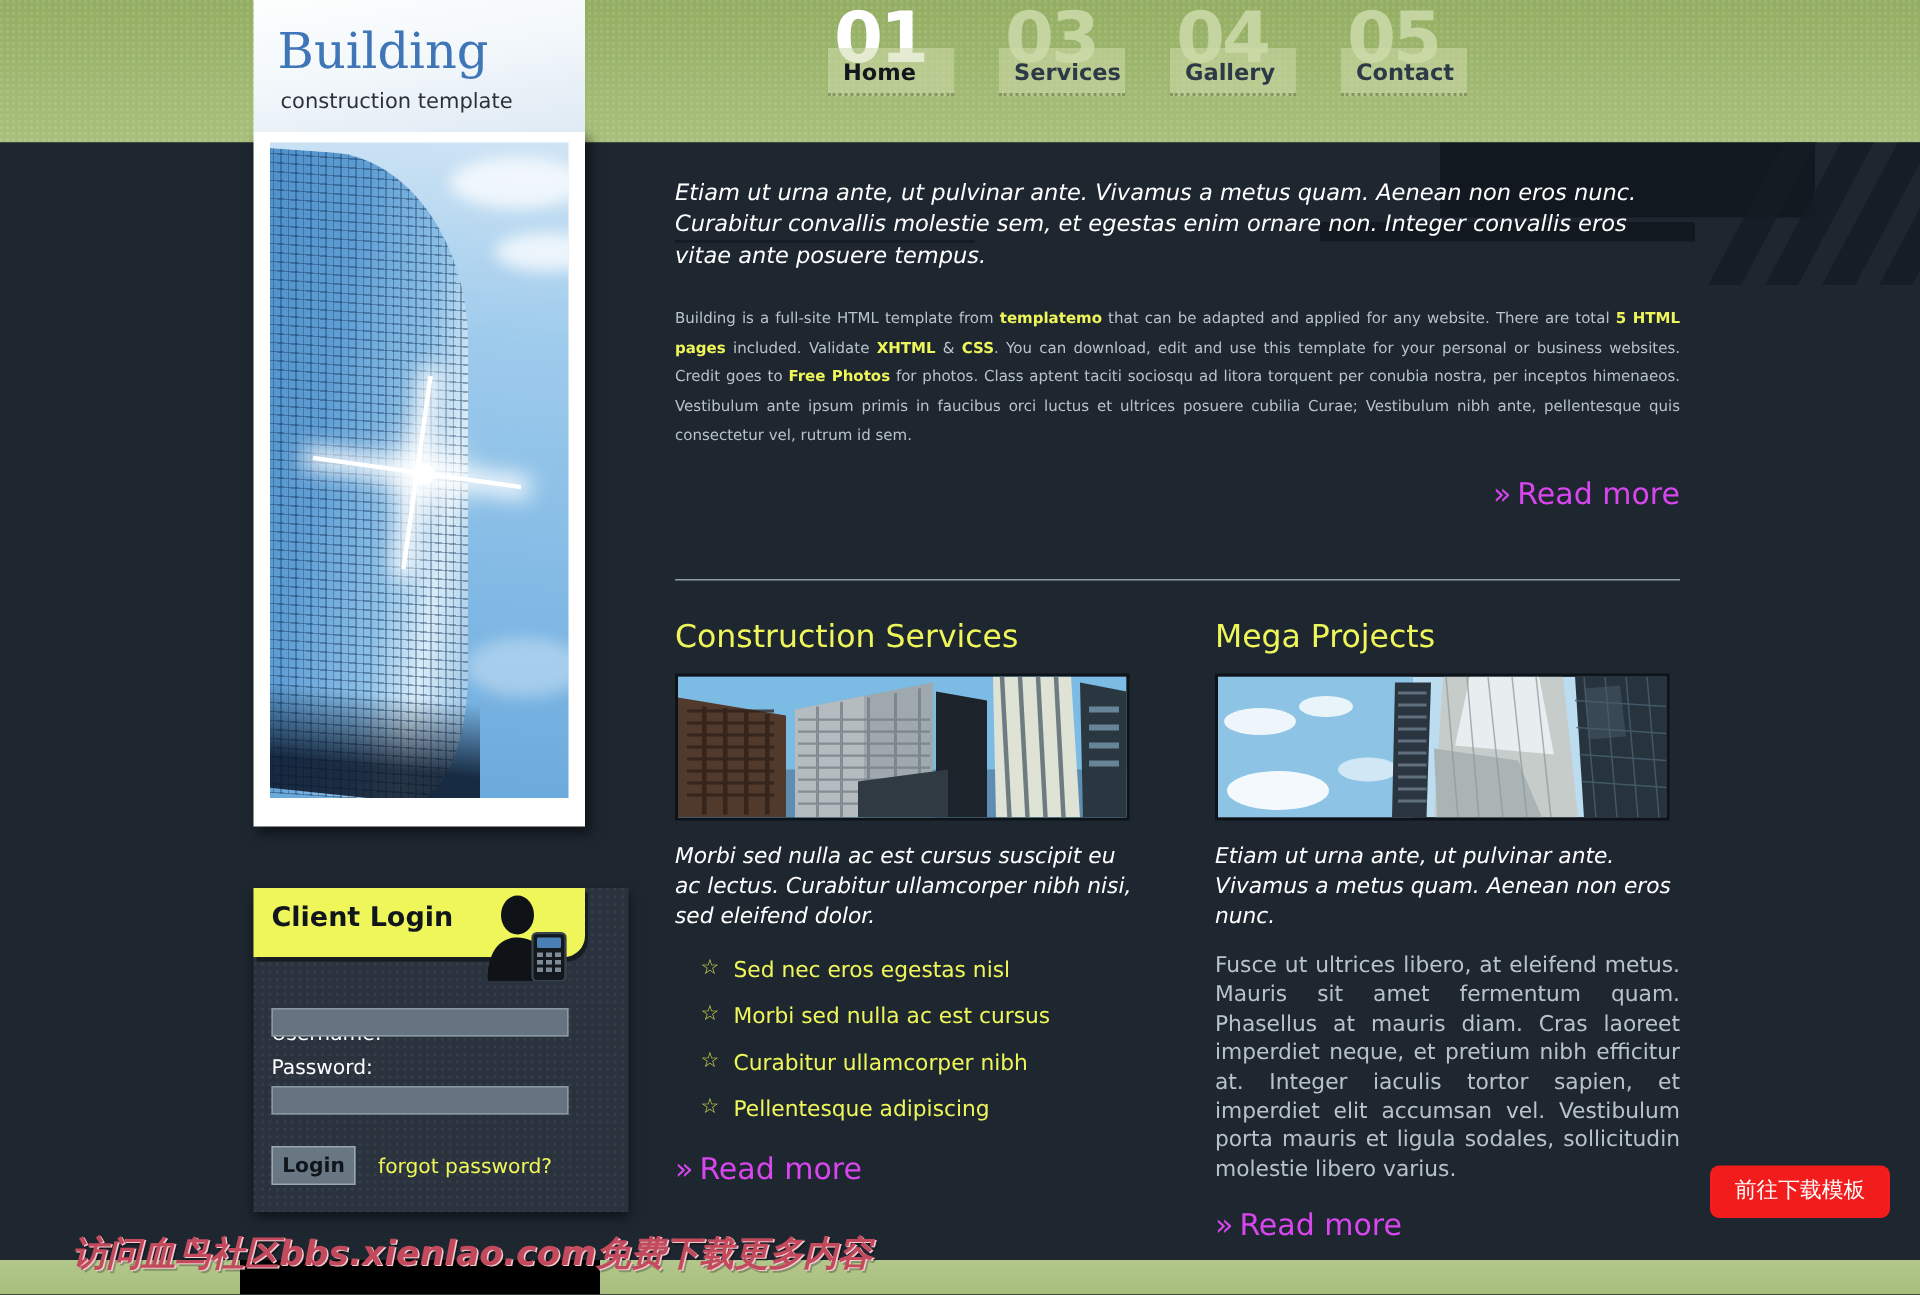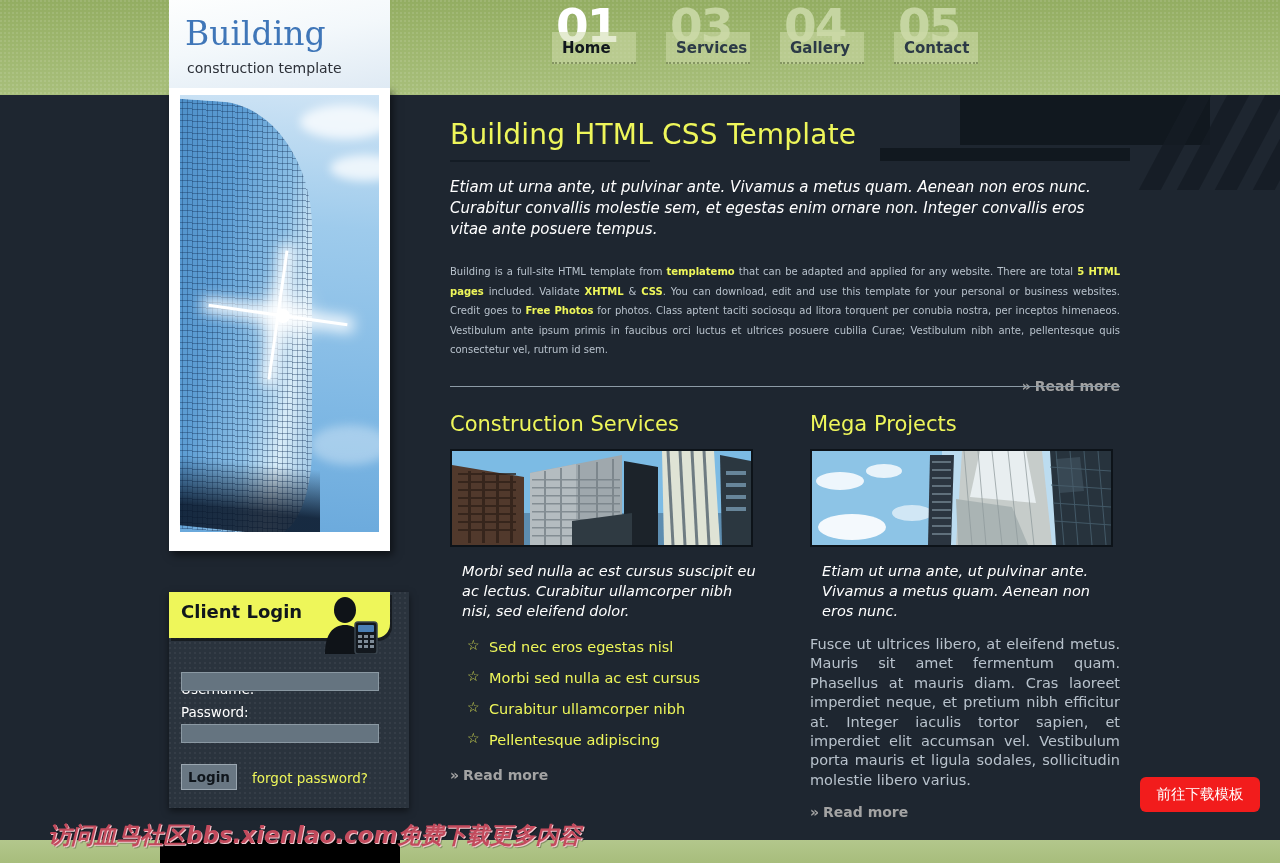--- a/index.html
+++ b/index.html
@@ -264,23 +264,23 @@
     text-align: justify;
     margin: 0;
   }
   .ylink {
     color: #eef65a;
     font-weight: bold;
     text-decoration: none;
     cursor: pointer;
   }
   .readmore {
-    color: #a3a3a3;
-    font-weight: bold;
-    font-size: 14px;
+    color: #d946ef;
+    font-weight: normal;
+    font-size: 20px;
     text-decoration: none;
     cursor: pointer;
     display: inline-block;
   }
   .readmore .chev { margin-right: 4px; }
   #readmore-top-wrap {
     text-align: right;
     margin-top: 16px;
   }
   #hrule {
@@ -316,21 +316,21 @@
     overflow: hidden;
     position: relative;
   }
   
   #photo-cs { background: linear-gradient(180deg, #6fb4e2 0%, #8ec6e9 100%); }
   .col-italic {
     font-style: italic;
     font-size: 14.5px;
     color: #ffffff;
     line-height: 20px;
-    margin: 14px 0 0 12px;
+    margin: 14px 0 0 0;
   }
   .col-body {
     font-size: 14.5px;
     color: #b8c2cc;
     line-height: 19.4px;
     text-align: justify;
     margin: 14px 0 0 0;
   }
   ul.starlist {
     list-style: none;
@@ -356,20 +356,21 @@
   #login-box {
     position: absolute;
     left: 169px; top: 592px;
     width: 240px;
     height: 216px;
     background: #2a333d;
     z-index: 6;
     background-image: radial-gradient(circle at 1px 1px, rgba(255,255,255,0.05) 1px, transparent 1px);
     background-size: 5px 5px;
     box-shadow: 0 3px 7px rgba(0,0,0,0.5);
+    padding-left: 10px;
   }
   #login-header {
     position: absolute;
     left: 0; top: 0;
     width: 221px;
     height: 46px;
     background: #eef65a;
     border-radius: 0 0 14px 0;
     box-shadow: 2px 3px 0 rgba(0,0,0,0.45);
   }
@@ -502,21 +503,20 @@
     <div class="nav-num">04</div>
     <div class="nav-label">Gallery</div>
   </div>
   <div class="nav-item">
     <div class="nav-num">05</div>
     <div class="nav-label">Contact</div>
   </div>
 </nav>
 
 <div id="main">
-  <h1 id="page-title">Building HTML CSS Template</h1>
 
   <p id="intro-italic">Etiam ut urna ante, ut pulvinar ante. Vivamus a metus quam. Aenean non eros nunc. Curabitur convallis molestie sem, et egestas enim ornare non. Integer convallis eros vitae ante posuere tempus.</p>
 
   <p id="intro-body"><span>Building is a full-site HTML template from </span><a class="ylink">templatemo</a><span> that can be adapted and applied for any website. There are total </span><a class="ylink">5 HTML pages</a><span> included. Validate </span><a class="ylink">XHTML</a><span> &amp; </span><a class="ylink">CSS</a><span>. You can download, edit and use this template for your personal or business websites. Credit goes to </span><a class="ylink">Free Photos</a><span> for photos. Class aptent taciti sociosqu ad litora torquent per conubia nostra, per inceptos himenaeos. Vestibulum ante ipsum primis in faucibus orci luctus et ultrices posuere cubilia Curae; Vestibulum nibh ante, pellentesque quis consectetur vel, rutrum id sem.</span></p>
 
   <div id="readmore-top-wrap">
     <a class="readmore"><span class="chev">»</span><span>Read more</span></a>
   </div>
 </div>
 

